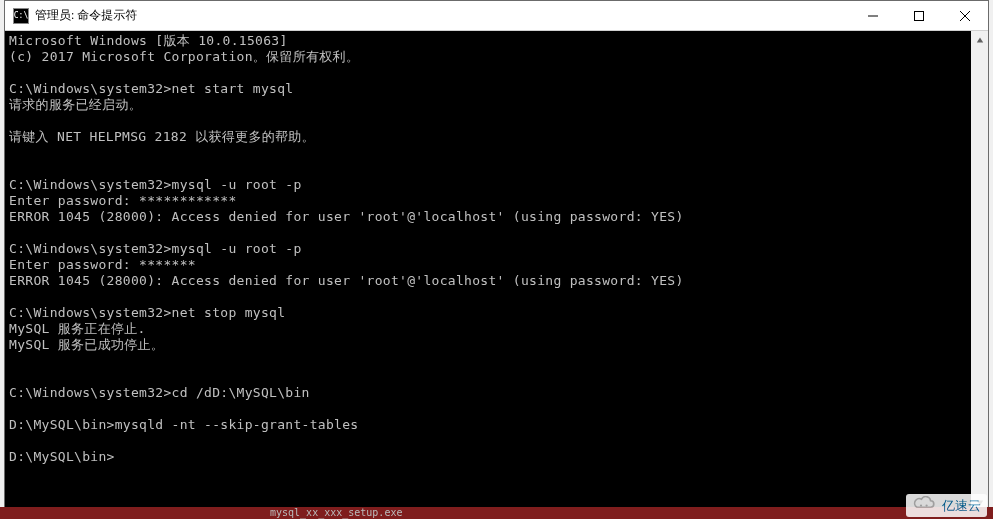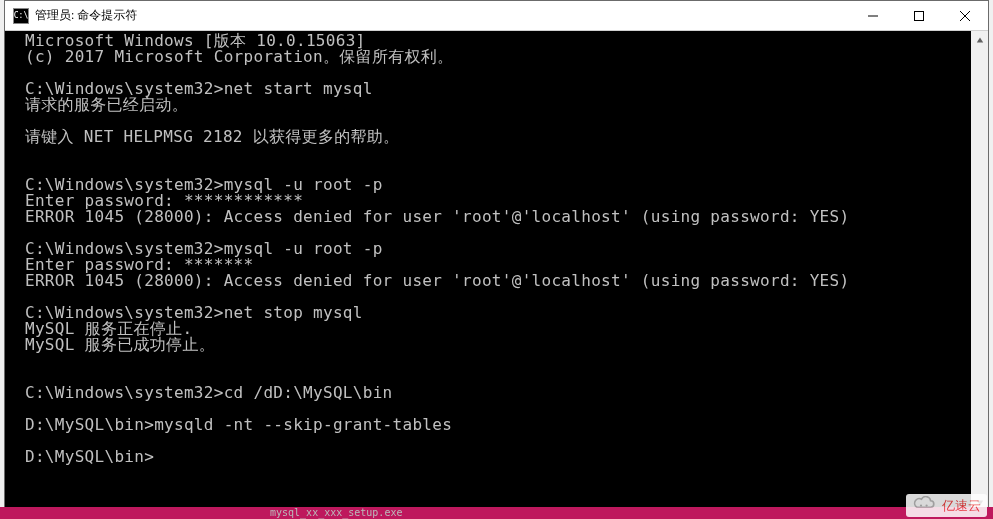--- a/index.html
+++ b/index.html
@@ -55,23 +55,23 @@
       font-size: 12px;
       color: #000;
       cursor: pointer;
     }
     .win-btn svg { width: 10px; height: 10px; }
     .terminal-body {
       flex: 1 1 auto;
       background: #000;
       color: #c0c0c0;
       font-family: "NSimSun", "SimSun", "Consolas", monospace;
-      font-size: 16px;
+      font-size: 13px;
       line-height: 16px;
-      padding: 2px 20px;
+      padding: 2px 4px;
       white-space: pre;
       overflow: hidden;
       position: relative;
       letter-spacing: 0.3px;
     }
     .scrollbar {
       position: absolute;
       right: 0;
       top: 30px;
       bottom: 0;
@@ -91,39 +91,39 @@
     .scroll-btn svg { width: 8px; height: 8px; fill: #606060; }
     .scroll-track { flex: 1; background: #f0f0f0; }
     .watermark {
       position: absolute;
       right: 6px;
       bottom: 2px;
       display: flex;
       align-items: center;
       gap: 4px;
       font-size: 13px;
-      color: #ef4444;
+      color: #0369a1;
       opacity: 0.85;
       font-family: "Microsoft YaHei", sans-serif;
       background: #fff;
       padding: 2px 6px;
       border-radius: 3px;
     }
     .watermark-icon svg { width: 26px; height: 16px; fill: #bbb; }
     .bottom-faint {
       position: absolute;
       bottom: 0;
       left: 0;
       right: 0;
       height: 12px;
       color: #bbb;
       font-size: 10px;
       font-family: monospace;
       overflow: hidden;
-      background: #be185d;
+      background: #7f1d1d;
       padding-left: 270px;
     }
   </style>
 </head>
 <body>
 
 <div class="window">
   <div class="titlebar">
     <span class="titlebar-icon">C:\</span>
     <span class="titlebar-title">管理员: 命令提示符</span>

